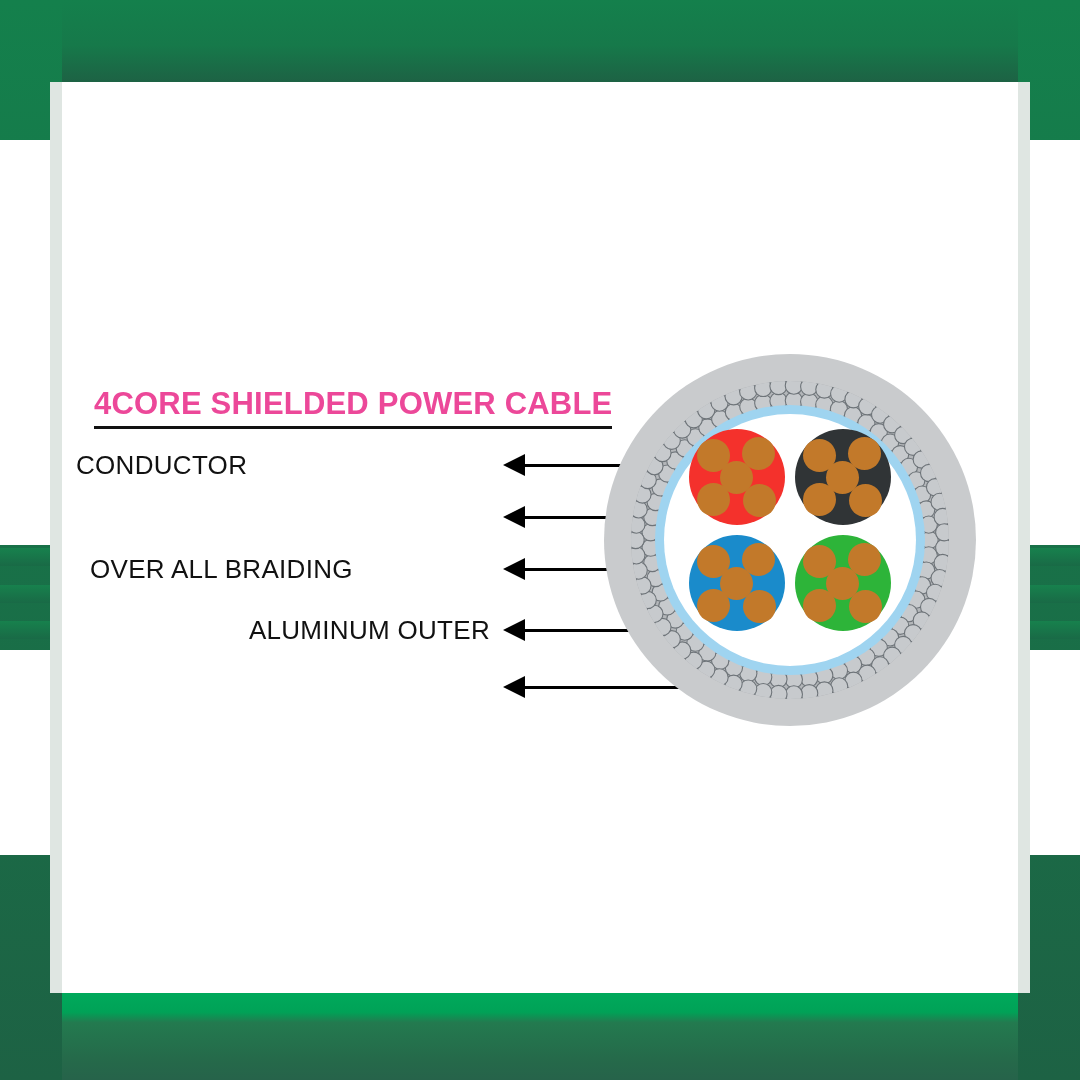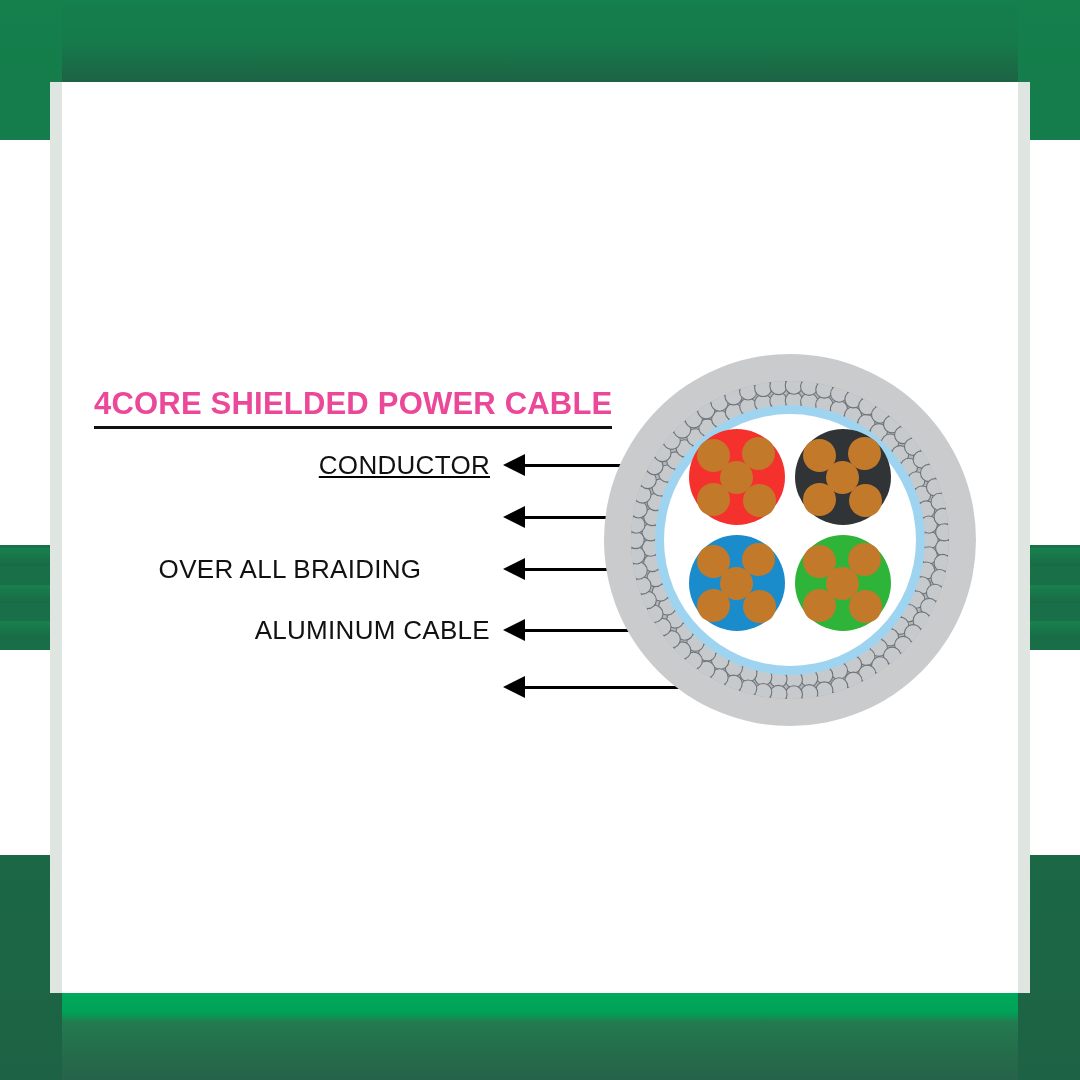--- a/index.html
+++ b/index.html
@@ -91,28 +91,28 @@
   <div class="stripe r" style="top:585px"></div>
   <div class="stripe r" style="top:621px"></div>
 
   <div class="seam seam-l"></div>
   <div class="seam seam-r"></div>
 
   <div class="panel"></div>
 
   <div class="title">4CORE SHIELDED POWER CABLE</div>
 
-  <div class="callout" style="left:90px;top:450px;width:400px;justify-content:flex-end;text-decoration:underline;">
+  <div class="callout" style="left:76px;top:450px;width:400px;">
     <span class="lbl">CONDUCTOR</span>
   </div>
-  <div class="callout" style="left:90px;top:554px;width:400px;justify-content:center;">
+  <div class="callout" style="left:90px;top:554px;width:400px;justify-content:flex-start;">
     <span class="lbl">OVER ALL BRAIDING</span>
   </div>
   <div class="callout" style="left:90px;top:615px;width:400px;justify-content:flex-end;">
-    <span class="lbl">ALUMINUM CABLE</span>
+    <span class="lbl">ALUMINUM OUTER</span>
   </div>
 
   <div class="arrow" style="left:503px;top:456px;width:265px;">
     <div class="head"></div>
     <div class="shaft"></div>
   </div>
   <div class="arrow" style="left:503px;top:508px;width:207px;">
     <div class="head"></div>
     <div class="shaft"></div>
   </div>

